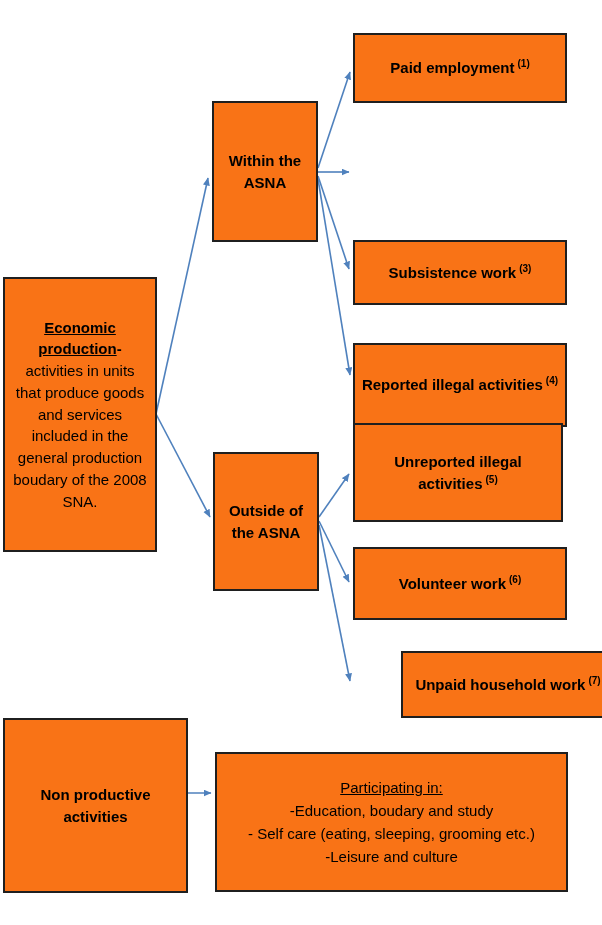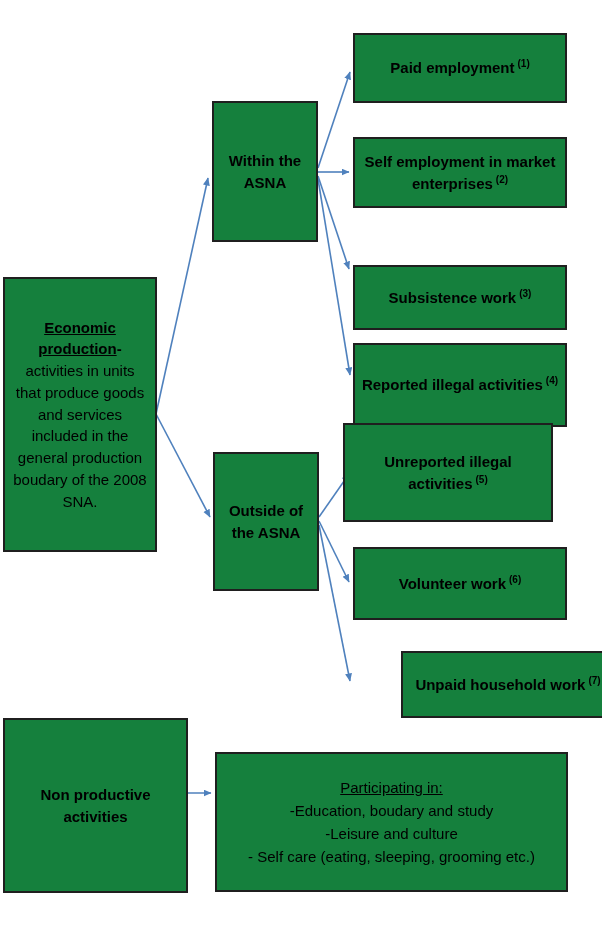--- a/index.html
+++ b/index.html
@@ -29,21 +29,21 @@
     stroke-width: 1.6;
     fill: none;
   }
   .arrow-head {
     fill: var(--arrow, #4f81bd);
   }
   .box {
     position: absolute;
     box-sizing: border-box;
     border: 2px solid var(--border, #1f1f1f);
-    background: #15803d;
+    background: #f97316;
     display: flex;
     align-items: center;
     justify-content: center;
     text-align: center;
     font-size: 15px;
     line-height: 1.45;
     padding: 4px 6px;
   }
   .bold { font-weight: bold; }
   .u { text-decoration: underline; }
@@ -53,23 +53,23 @@
     vertical-align: super;
     line-height: 0;
     font-weight: bold;
   }
   
   .n-economic      { left: 3px;   top: 277px; width: 154px; height: 275px; font-weight: normal; }
   .n-within        { left: 212px; top: 101px; width: 106px; height: 141px; font-weight: bold; }
   .n-outside       { left: 213px; top: 452px; width: 106px; height: 139px; font-weight: bold; }
   .n-out1          { left: 353px; top: 33px;  width: 214px; height: 70px;  font-weight: bold; }
   .n-out2          { left: 353px; top: 137px; width: 214px; height: 71px;  font-weight: bold; }
-  .n-out3          { left: 353px; top: 240px; width: 214px; height: 65px;  font-weight: bold; margin-top: 25px; }
+  .n-out3          { left: 353px; top: 240px; width: 214px; height: 65px;  font-weight: bold; }
   .n-out4          { left: 353px; top: 343px; width: 214px; height: 84px;  font-weight: bold; }
-  .n-out5          { left: 343px; top: 423px; width: 210px; height: 99px;  font-weight: bold; }
+  .n-out5          { left: 353px; top: 423px; width: 210px; height: 99px;  font-weight: bold; }
   .n-out6          { left: 353px; top: 547px; width: 214px; height: 73px;  font-weight: bold; }
   .n-out7          { left: 353px; top: 651px; width: 214px; height: 67px;  font-weight: bold; margin-left: 48px; }
   .n-nonprod       { left: 3px;   top: 718px; width: 185px; height: 175px; font-weight: bold; }
   .n-participating { left: 215px; top: 752px; width: 353px; height: 140px; font-weight: normal; line-height: 1.55; }
   .part-heading { font-weight: normal; text-decoration: underline; }
 </style>
 </head>
 <body>
 
 <div class="canvas">
@@ -104,23 +104,20 @@
   </div>
 
   <div class="box n-outside">
     <span>Outside of the ASNA</span>
   </div>
 
   <div class="box n-out1">
     <div><span>Paid employment</span><sup class="ref">(1)</sup></div>
   </div>
 
-  <div class="box n-out2">
-    <div><span>Self employment in market enterprises</span><sup class="ref">(2)</sup></div>
-  </div>
 
   <div class="box n-out3">
     <div><span>Subsistence work</span><sup class="ref">(3)</sup></div>
   </div>
 
   <div class="box n-out4">
     <div><span>Reported illegal activities</span><sup class="ref">(4)</sup></div>
   </div>
 
   <div class="box n-out5">
@@ -136,18 +133,18 @@
   </div>
 
   <div class="box n-nonprod">
     <span>Non productive activities</span>
   </div>
 
   <div class="box n-participating">
     <div>
       <div class="part-heading">Participating in:</div>
       <div>-Education, boudary and study</div>
+      <div>- Self care (eating, sleeping, grooming etc.)</div>
       <div>-Leisure and culture</div>
-      <div>- Self care (eating, sleeping, grooming etc.)</div>
     </div>
   </div>
 
 </div>
 
 </body></html>

